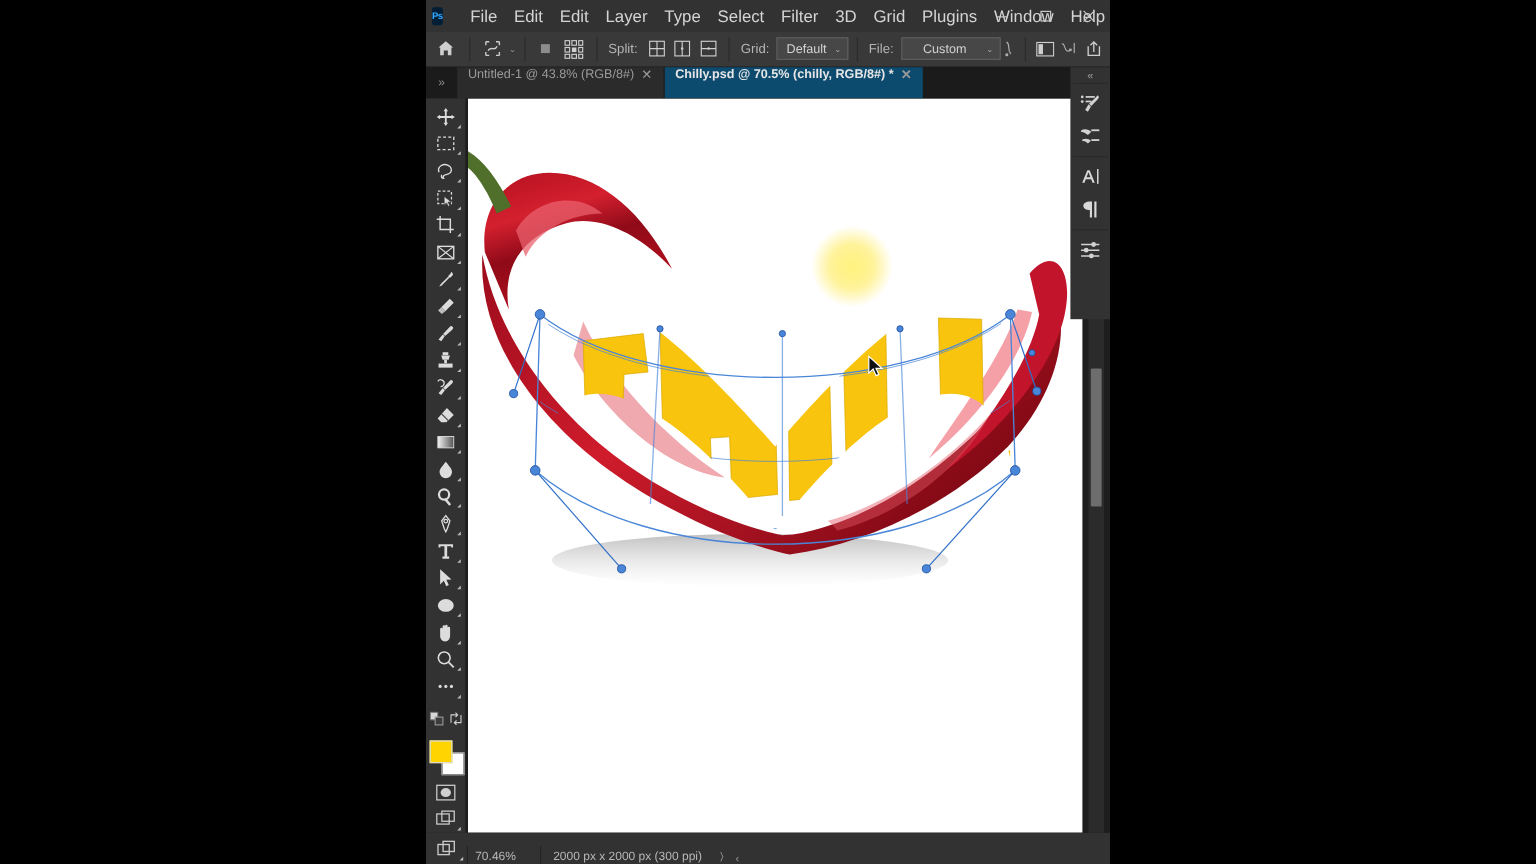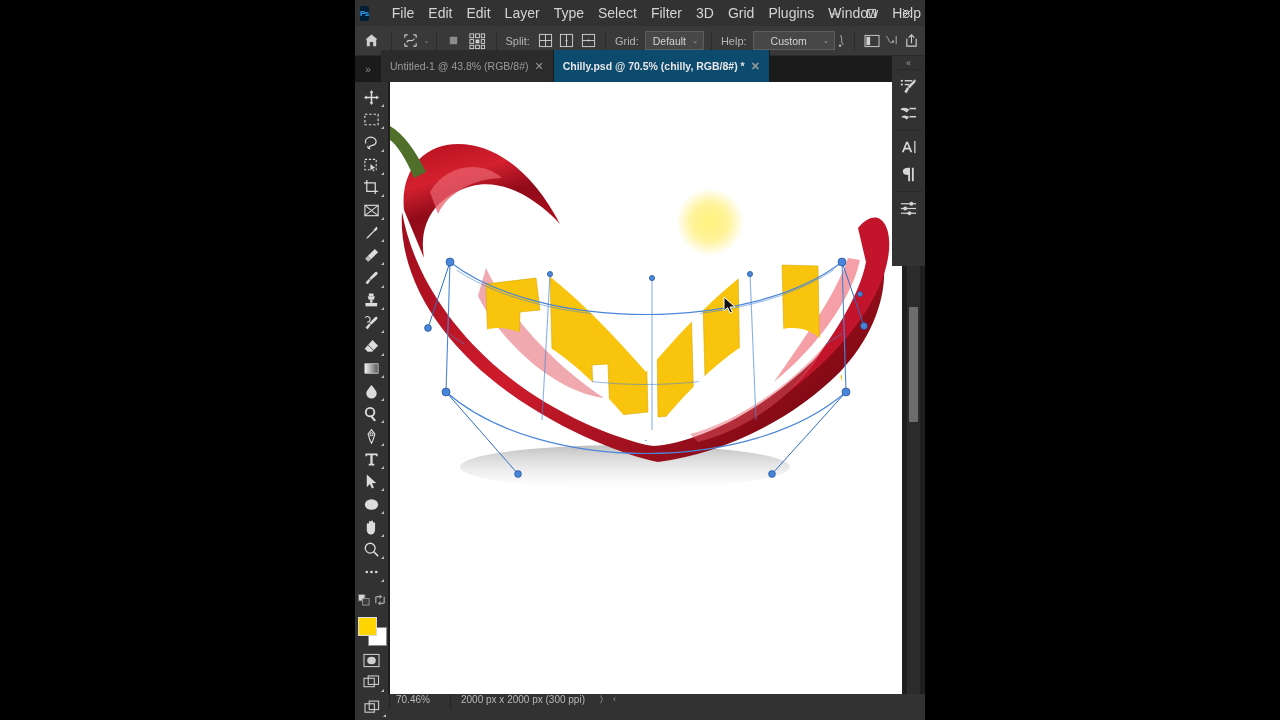--- a/index.html
+++ b/index.html
@@ -43,21 +43,21 @@
     position:relative; padding:0 16px 0 6px;
   }
   .ob-select .car { position:absolute; right:5px; font-size:7px; color:#aaa; }
   .mini-caret { color:#9a9a9a; font-size:7px; }
 
   
   .tabbar { height:26px; background:#1b1b1b; display:flex; align-items:flex-end; }
   .tab-expand { width:26px; height:26px; color:#8c8c8c; font-size:10px;
                 display:flex; align-items:center; justify-content:center; }
   .tab {
-    height:16px; display:flex; align-items:center; gap:6px; padding:16px 9px;
+    height:26px; display:flex; align-items:flex-start; gap:6px; padding:0 9px;
     font-size:10.5px; color:#9a9a9a; background:#2b2b2b; border-right:1px solid #1b1b1b;
   }
   .tab.active { background:#0c4a6e; color:#e6e6e6; font-weight:bold; }
   .tab .x { font-size:11px; color:#9a9a9a; }
   .tabbar-right { margin-left:auto; width:22px; color:#8c8c8c; font-size:9px;
                   display:flex; align-items:center; justify-content:center; height:26px; }
 
   
   .work { position:absolute; left:0; top:82px; width:570px; height:612px; display:flex; }
 
@@ -91,21 +91,21 @@
   .rr-top { height:13px; width:33px; color:#a0a0a0; font-size:9px;
             display:flex; align-items:center; justify-content:center;}
   .rr-grp { border-top:1px solid #2a2a2a; width:29px; display:flex;
             flex-direction:column; align-items:center; padding:3px 0; }
   .rr-ico { width:27px; height:27px; display:flex; align-items:center;
             justify-content:center; color:#d2d2d2; }
 
   
   .statusbar {
     position:absolute; left:0; bottom:0; width:570px; height:26px; background:#323232;
-    display:flex; align-items:flex-start; font-size:10px; color:#b8b8b8; gap:0;
+    display:flex; align-items:flex-end; font-size:10px; color:#b8b8b8; gap:0;
   }
   .sb-ico { width:34px; height:26px; display:flex; align-items:center;
             justify-content:center; color:#c9c9c9; position:relative;}
   .sb-zoom { width:60px; padding-left:6px; }
   .sb-sep { width:1px; height:15px; background:#242424; }
   .sb-dims { padding:0 10px; }
   .sb-car { color:#9b9b9b; font-size:9px; padding:0 5px; }
 
   
   .art { position:absolute; inset:0; }
@@ -211,21 +211,21 @@
           <circle cx="8" cy="8" r="1.1" fill="#cfcfcf"></circle>
         </svg>
     </div>
     <div class="ob-sep"></div>
     <div class="ob-lbl">Grid:</div>
     <div class="ob-select" style="width:64px;">
       <span>Default</span>
       <span class="car">⌄</span>
     </div>
     <div class="ob-sep"></div>
-    <div class="ob-lbl">Help:</div>
+    <div class="ob-lbl">File:</div>
     <div class="ob-select" style="width:90px;">
       <span>Custom</span>
       <span class="car">⌄</span>
     </div>
     <div class="ob-btn" style="width:12px;">
       <svg width="9" height="15" viewBox="0 0 10 16">
           <path d="M2 2 C6 4, 2 9, 6 13" stroke="#b0b0b0" stroke-width="1.1" fill="none"></path>
           <rect x="1" y="12.5" width="2.5" height="2.5" fill="#b0b0b0"></rect>
         </svg>
     </div>

